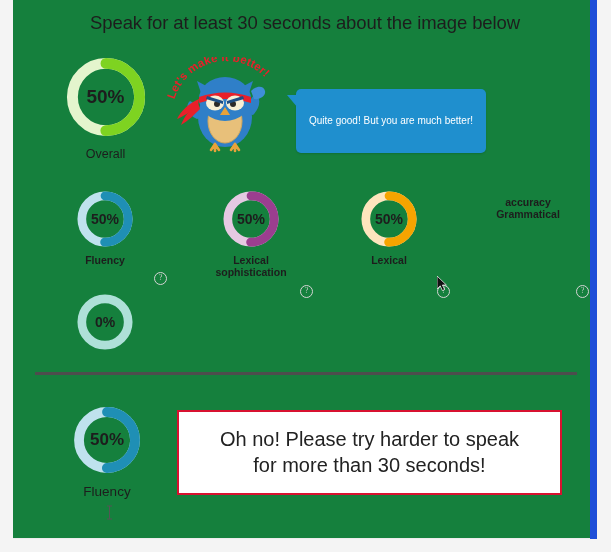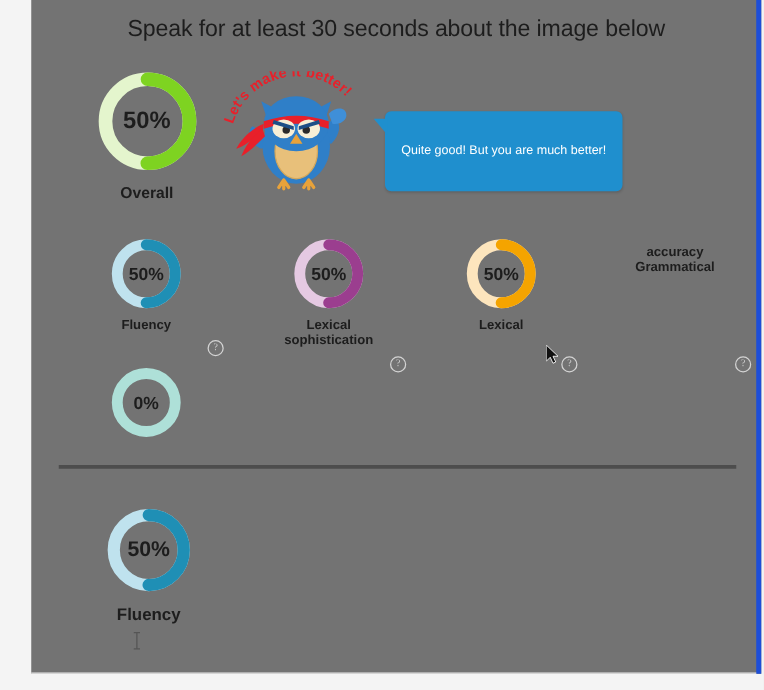--- a/index.html
+++ b/index.html
@@ -19,26 +19,26 @@
     position: relative;
     width: 611px;
     height: 552px;
     background: #f4f4f4;
     box-sizing: border-box;
   }
 
   
   .card {
     position: absolute;
-    left: 25px;
+    left: 13px;
     top: 0;
     width: 584px;
     height: 539px;
-    background: #737373;
-    border-right: 4px solid #1d4ed8;
+    background: #15803d;
+    border-right: 7px solid #1d4ed8;
     box-sizing: border-box;
   }
 
   .card::after {
     content: "";
     position: absolute;
     left: 0; right: 0; bottom: 0;
     height: 1px;
     background: #ececec;
   }
@@ -82,21 +82,21 @@
     left: 0; top: 0;
     width: 100%; height: 100%;
     display: flex;
     align-items: center;
     justify-content: center;
     color: #1d1d1d;
     font-weight: 700;
   }
   .gauge-label {
     margin-top: 4px;
-    font-weight: bold;
+    font-weight: normal;
     color: #1d1d1d;
     line-height: 1.15;
   }
 
   
   #overall-gauge-block { left: 40px; top: 0; width: 105px; }
   #overall-gauge-block .gauge { width: 84px; height: 84px; }
   #overall-gauge-block .gauge-value { font-size: 19px; }
   #overall-gauge-block .gauge-label { font-size: 12.5px; margin-top: 8px; }
 
@@ -383,20 +383,26 @@
         <div class="gauge">
           <svg viewBox="0 0 100 100" width="70" height="70">
             <circle cx="50" cy="50" r="40" fill="none" stroke="#bfe2ee" stroke-width="14"></circle>
             <circle id="arc-bottom" cx="50" cy="50" r="40" fill="none" stroke="#1f8fb5" stroke-width="14" stroke-linecap="round" transform="rotate(-90 50 50)" stroke-dasharray="125.66 251.33"></circle>
           </svg>
           <div class="gauge-value">50%</div>
         </div>
         <div class="gauge-label">Fluency</div>
       </div>
 
+      <div class="alert">
+        <div class="alert-text">
+          <span style="display: block;">Oh no! Please try harder to speak</span>
+          <span style="display: block;">for more than 30 seconds!</span>
+        </div>
+      </div>
     </div>
 
   </div>
 
   <div class="cursor-arrow">
     <svg width="11" height="16" viewBox="0 0 11 16">
       <polygon points="0,0 0,13 3.2,9.8 5.4,14.6 7.6,13.6 5.4,9 9.4,9" fill="#111" stroke="#fff" stroke-width="0.7"></polygon>
     </svg>
   </div>
   <div class="cursor-ibeam">

